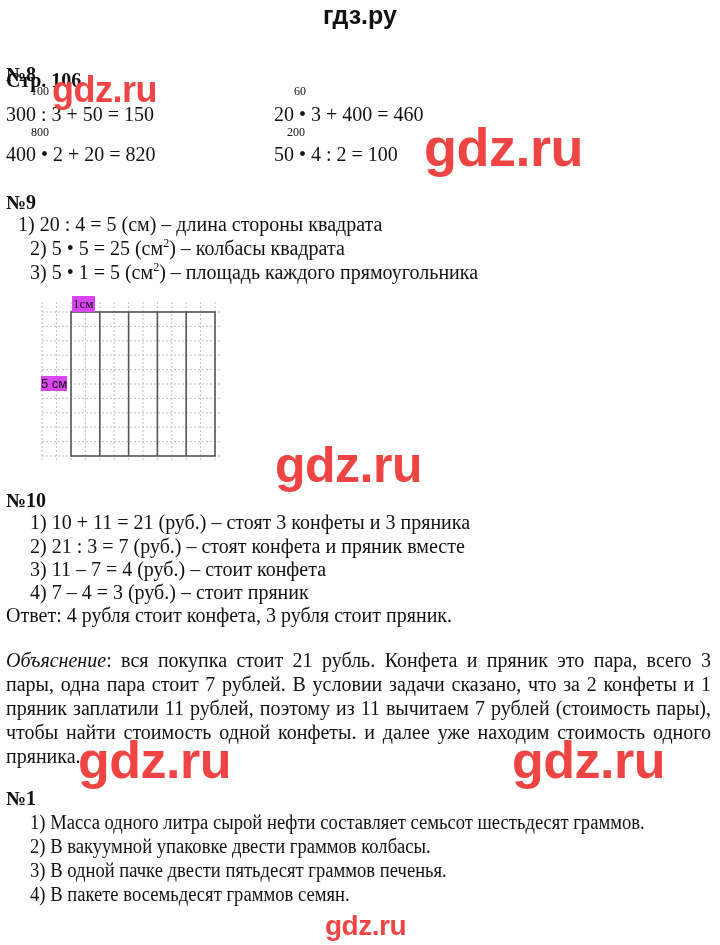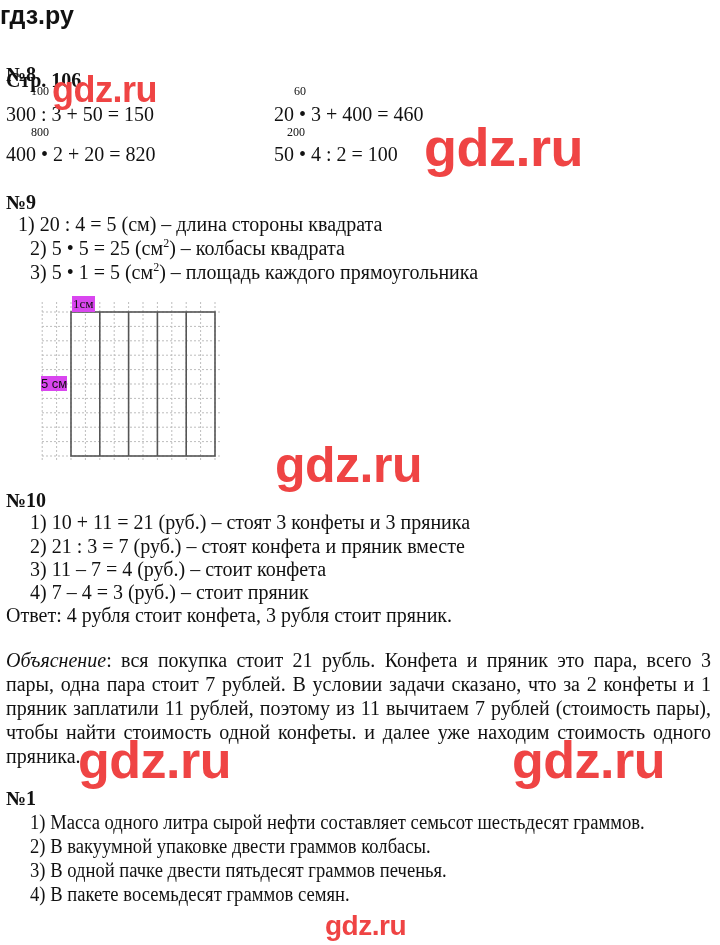--- a/index.html
+++ b/index.html
@@ -1,20 +1,20 @@
 <!DOCTYPE html>
 <html><head>
 <meta charset="utf-8">
 <style>
   html, body { margin: 0; padding: 0; background: #ffffff; }
   body { width: 720px; height: 945px; position: relative; overflow: hidden; color: #111; }
   .serif { font-family: "Liberation Serif", "DejaVu Serif", serif; }
   .sans { font-family: "Liberation Sans", "DejaVu Sans", sans-serif; }
   .abs { position: absolute; white-space: nowrap; }
-  .site-title { left: 0; width: 720px; top: 0px; font-size: 25px; font-weight: bold; line-height: 30px; }
+  .site-title { left: 0; width: 720px; text-align: center; top: 0px; font-size: 25px; font-weight: bold; line-height: 30px; }
   .h { font-weight: bold; font-size: 20px; line-height: 24px; }
   .t { font-size: 20px; line-height: 24px; }
   .sup-small { font-size: 12px; line-height: 14px; }
   .wm { font-weight: bold; color: #ef4444; letter-spacing: -0.5px; }
   sup { font-size: 12px; vertical-align: 8px; line-height: 0; }
   .expl { left: 6px; width: 705px; top: 648px; font-size: 20px; line-height: 24px; text-align: justify; white-space: normal; }
   .expl i { font-style: italic; }
   .grid-wrap { left: 38px; top: 300px; width: 192px; height: 172px; }
   .grid-label { font-size: 13px; }
 </style>

